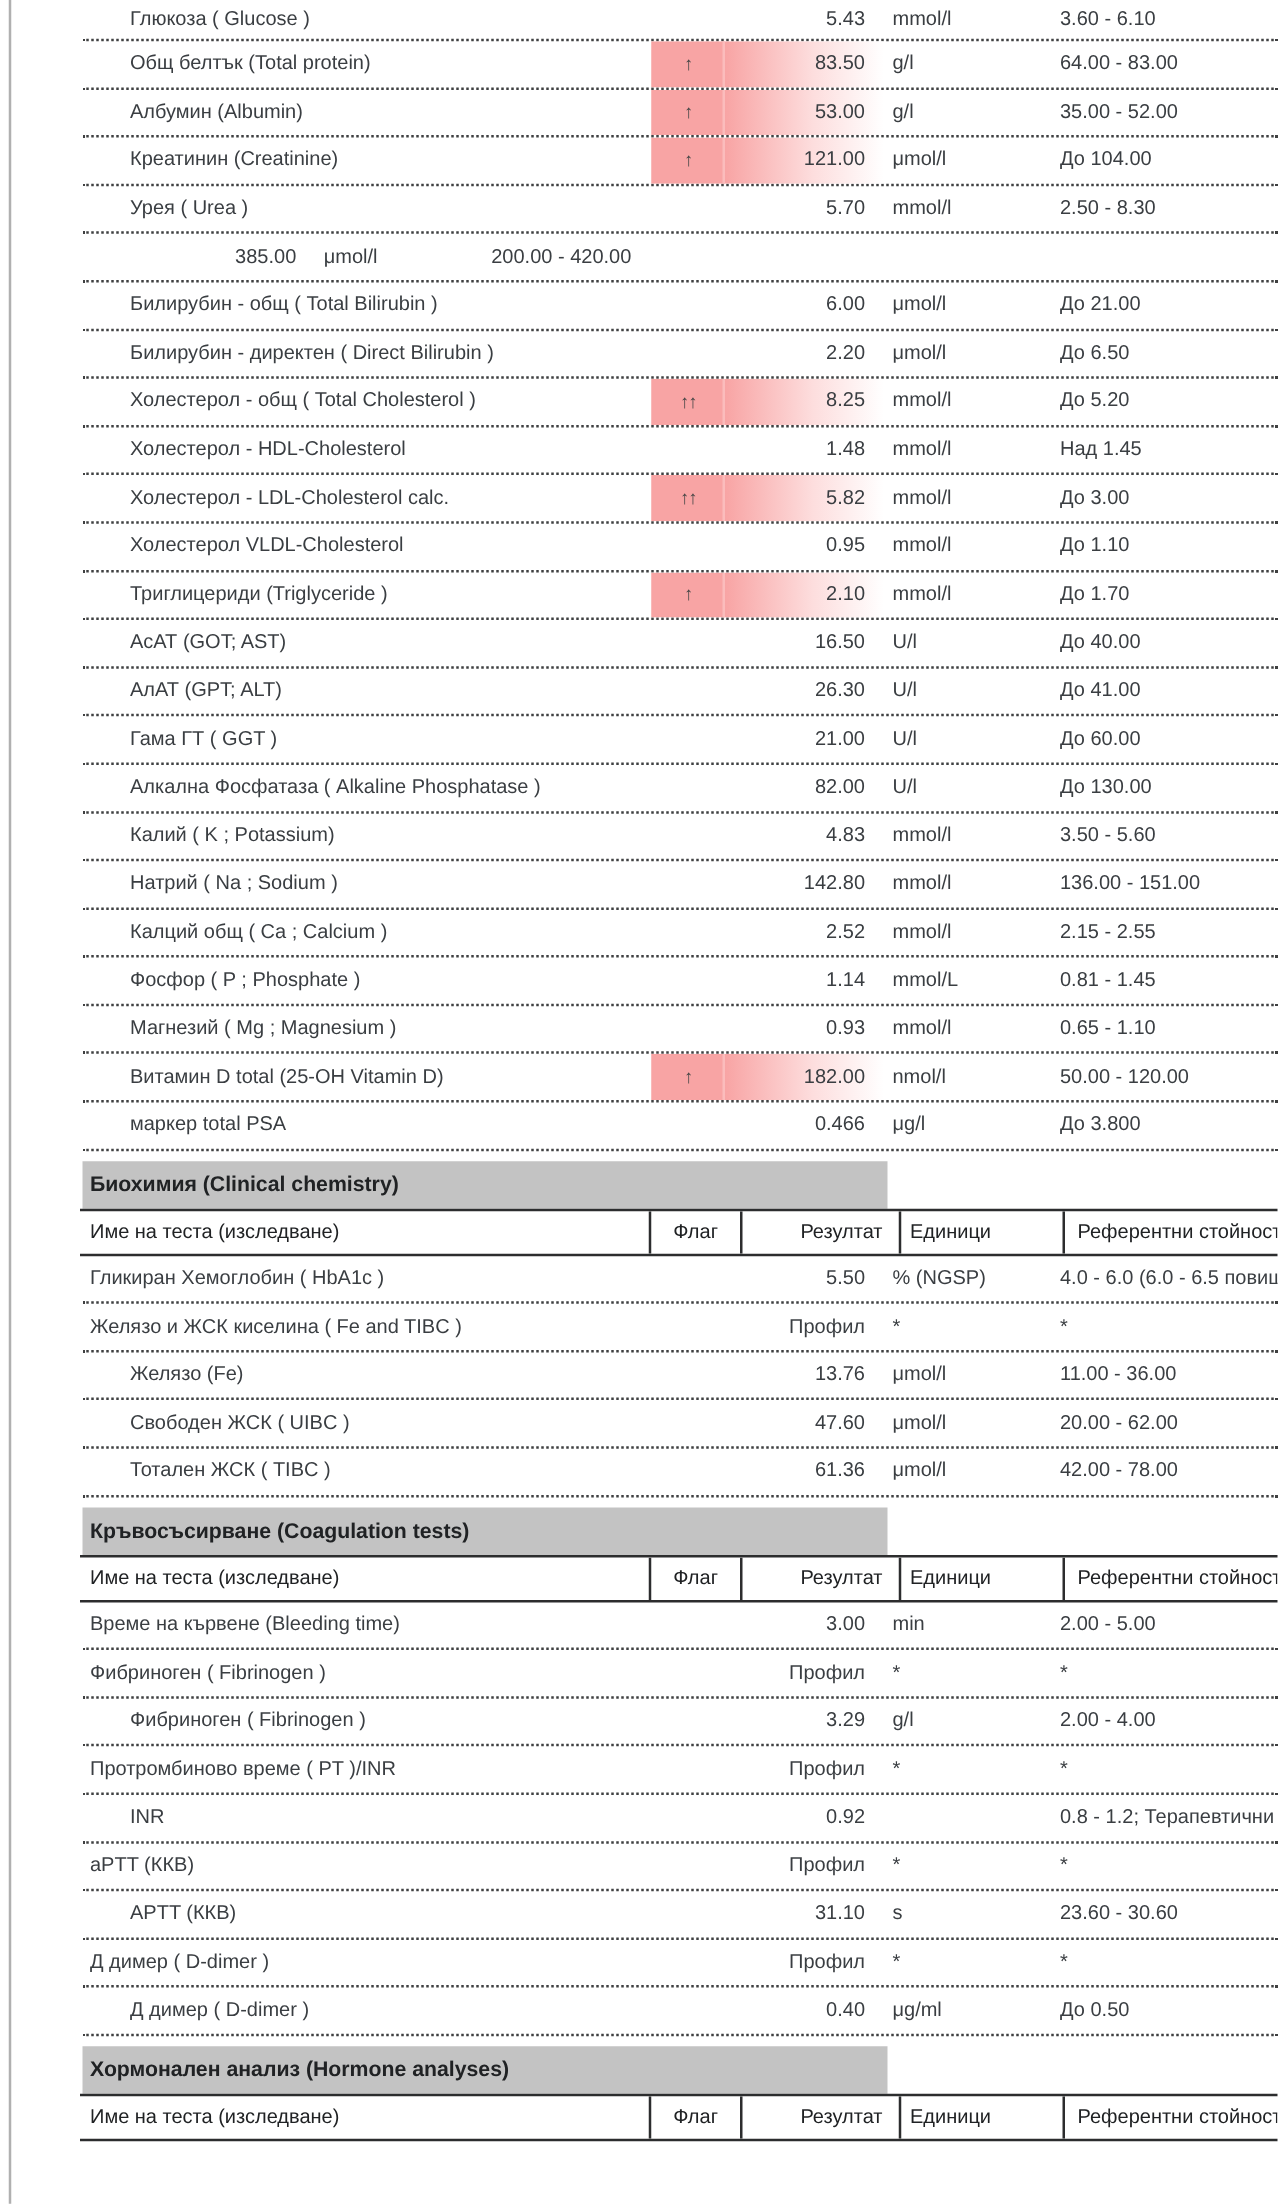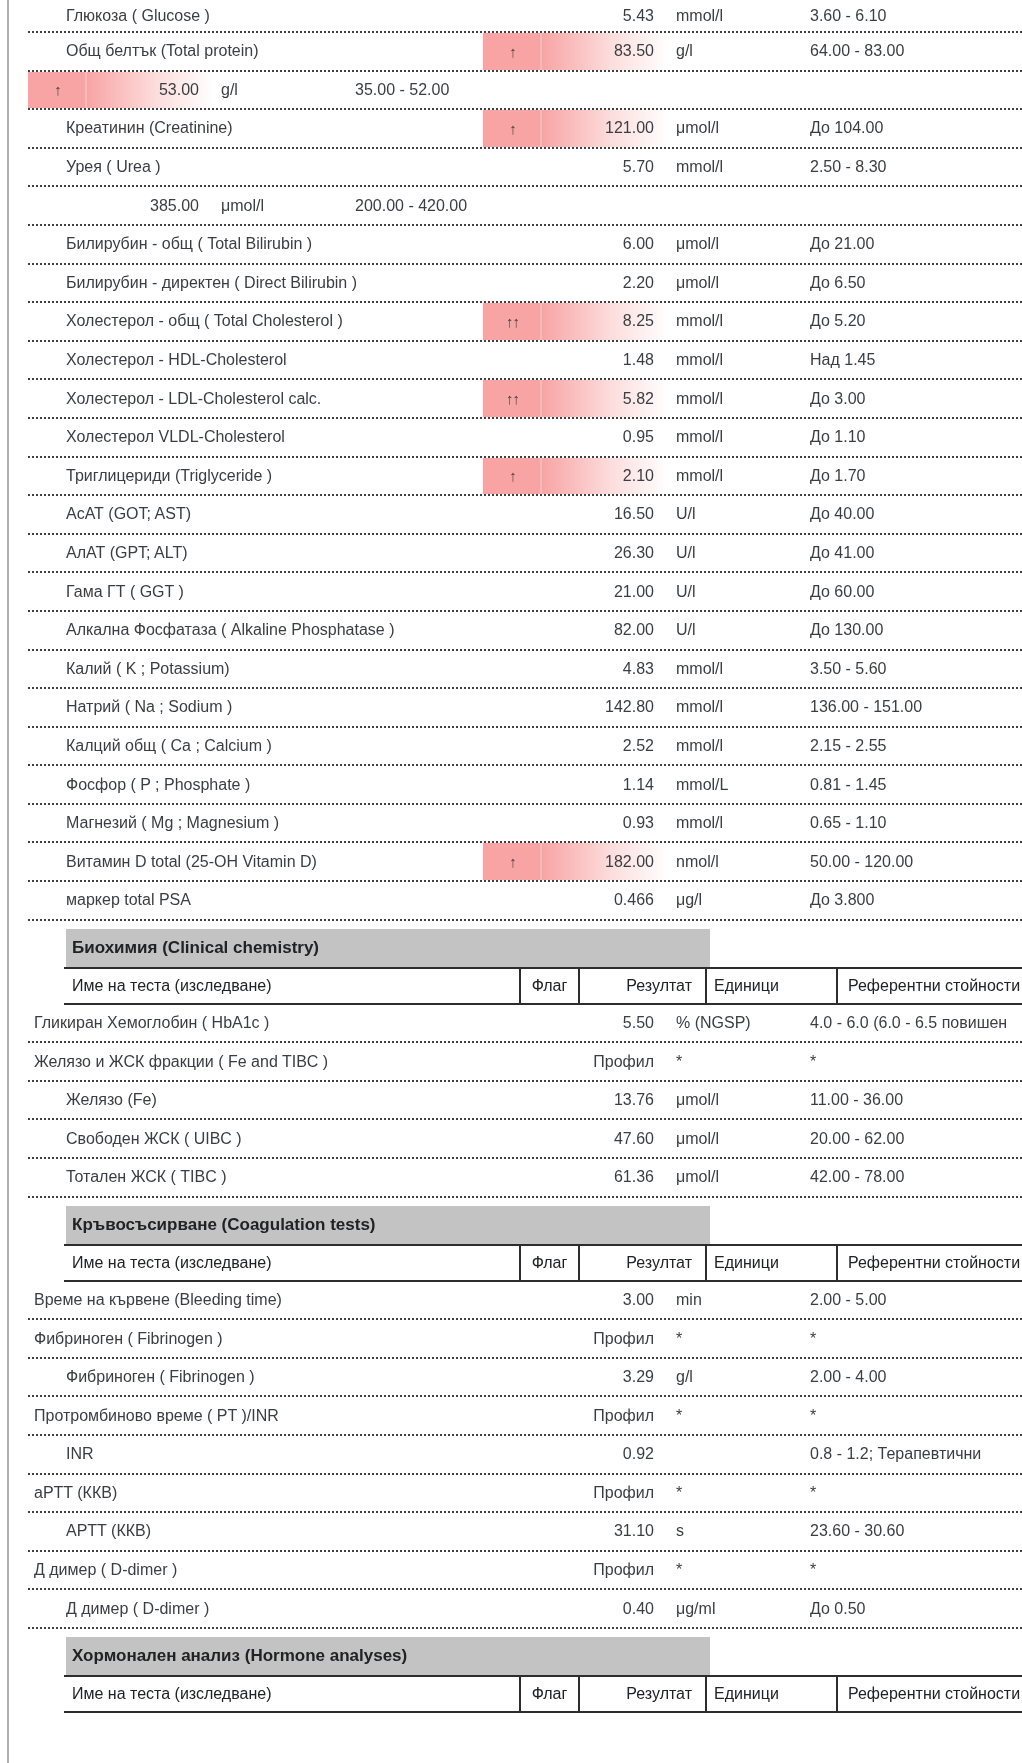--- a/index.html
+++ b/index.html
@@ -13,21 +13,21 @@
   body{
     width:1022px;height:1763px;overflow:hidden;position:relative;
     background:#ffffff;color:var(--txt);
     font-family:"Liberation Sans", sans-serif;font-size:16px;
   }
   .page-edge{position:absolute;left:7px;top:0;width:2px;height:1763px;background:#b0b0b0;}
   .content{position:absolute;left:0;top:0;width:1022px;}
 
   
   .row{
-    box-sizing:border-box;margin-left:28px;height:var(--rowH);
+    box-sizing:border-box;margin-left:66px;height:var(--rowH);
     display:flex;align-items:stretch;
     border-bottom:2px dotted var(--dot);
     overflow:hidden;white-space:nowrap;
   }
   .row.first{height:33px;}
   .row.noline{border-bottom:none;}
   .cell{display:flex;align-items:center;box-sizing:border-box;overflow:hidden;}
   .c-name{width:455px;padding-left:6px;}
   .row.indent .c-name{padding-left:38px;}
   .c-flag{width:59px;justify-content:center;font-size:15px;color:#474747;letter-spacing:-1px;}
@@ -46,21 +46,21 @@
 
   
   .thead{
     box-sizing:border-box;margin-left:64px;height:38px;
     display:flex;align-items:stretch;
     border-top:2px solid var(--solid);border-bottom:2px solid var(--solid);
     font-weight:normal;color:var(--bold-txt);white-space:nowrap;overflow:hidden;
   }
   .hcell{display:flex;align-items:center;box-sizing:border-box;border-right:2px solid var(--solid);overflow:hidden;}
   .h-name{width:457px;padding-left:8px;}
-  .h-flag{width:59px;justify-content:center;}
+  .h-flag{width:73px;justify-content:center;}
   .h-result{width:127px;justify-content:flex-end;padding-right:13px;}
   .h-units{width:131px;padding-left:7px;}
   .h-ref{flex:1;padding-left:10px;border-right:none;}
 </style>
 </head>
 <body>
 
 <div class="page-edge"></div>
 
 <div class="content">
@@ -73,20 +73,21 @@
     <div class="cell c-ref">3.60 - 6.10</div>
   </div>
       <div class="row hl indent">
     <div class="cell c-name">Общ белтък (Total protein)</div>
     <div class="cell c-flag">↑</div>
     <div class="cell c-result">83.50</div>
     <div class="cell c-units">g/l</div>
     <div class="cell c-ref">64.00 - 83.00</div>
   </div>
       <div class="row hl indent">
+    <div class="cell c-name">Албумин (Albumin)</div>
     <div class="cell c-flag">↑</div>
     <div class="cell c-result">53.00</div>
     <div class="cell c-units">g/l</div>
     <div class="cell c-ref">35.00 - 52.00</div>
   </div>
       <div class="row hl indent">
     <div class="cell c-name">Креатинин (Creatinine)</div>
     <div class="cell c-flag">↑</div>
     <div class="cell c-result">121.00</div>
     <div class="cell c-units">μmol/l</div>
@@ -244,21 +245,21 @@
     </div>
     <div class="rows">
           <div class="row">
     <div class="cell c-name">Гликиран Хемоглобин ( HbA1c )</div>
     <div class="cell c-flag"></div>
     <div class="cell c-result">5.50</div>
     <div class="cell c-units">% (NGSP)</div>
     <div class="cell c-ref">4.0 - 6.0 (6.0 - 6.5 повишен</div>
   </div>
           <div class="row">
-    <div class="cell c-name">Желязо и ЖСК фракции ( Fe and TIBC )</div>
+    <div class="cell c-name">Желязо и ЖСК киселина ( Fe and TIBC )</div>
     <div class="cell c-flag"></div>
     <div class="cell c-result">Профил</div>
     <div class="cell c-units">*</div>
     <div class="cell c-ref">*</div>
   </div>
           <div class="row indent">
     <div class="cell c-name">Желязо (Fe)</div>
     <div class="cell c-flag"></div>
     <div class="cell c-result">13.76</div>
     <div class="cell c-units">μmol/l</div>

